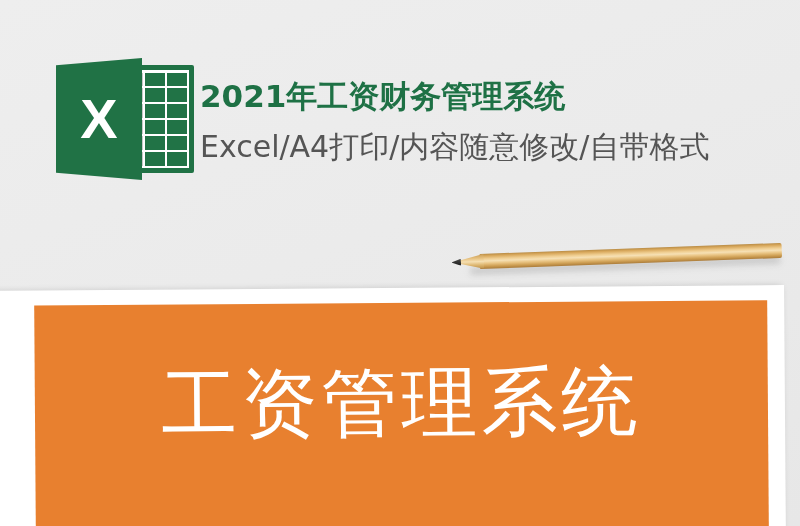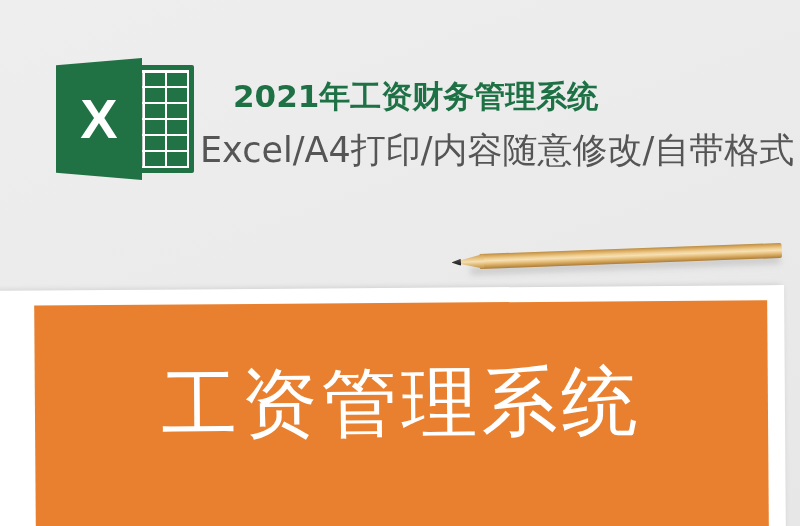--- a/index.html
+++ b/index.html
@@ -88,28 +88,27 @@
   #header-title {
     position: absolute;
     left: 200px;
     top: 76px;
     font-family: "DejaVu Sans", "Liberation Sans", sans-serif;
     font-size: 31px;
     font-weight: bold;
     color: #1e7145;
     letter-spacing: 0px;
     white-space: nowrap;
-    margin-left: 33px;
   }
   #header-subtitle {
     position: absolute;
     left: 200px;
     top: 127px;
     font-family: "DejaVu Sans", "Liberation Sans", sans-serif;
-    font-size: 35px;
+    font-size: 30px;
     font-weight: normal;
     color: #555555;
     letter-spacing: 0px;
     white-space: nowrap;
   }
 
   
   #pencil {
     position: absolute;
     left: 452px;

